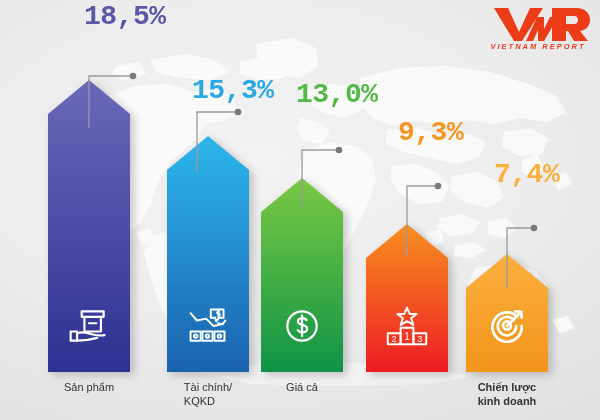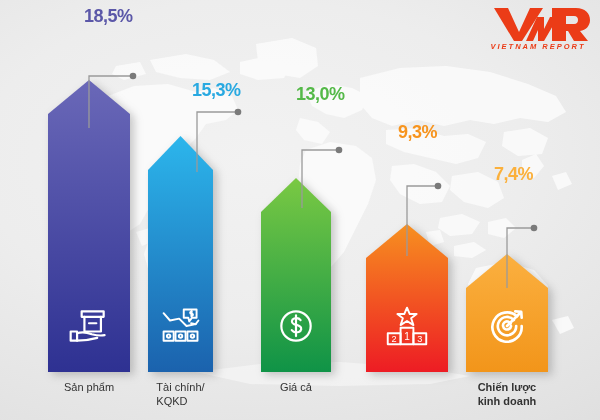--- a/index.html
+++ b/index.html
@@ -84,25 +84,25 @@
     font-family: "Liberation Sans", sans-serif;
   }
 
   
   .callout {
     position: absolute;
   }
   .callout-value {
     position: absolute;
     font-weight: bold;
-    font-size: 18px;
+    font-size: 28px;
     line-height: 25px;
     letter-spacing: -0.5px;
     white-space: nowrap;
-    font-family: Liberation Sans, sans-serif;
+    font-family: Liberation Mono, monospace;
   }
   .leader {
     position: absolute;
     pointer-events: none;
   }
 </style>
 </head>
 <body>
 
 <div id="infographic">
@@ -183,21 +183,21 @@
   </div>
 
   <div class="callout" style="left:60px; top:4px;">
     <span class="callout-value" style="color:#5b57a8; left:24px; top:0;">18,5%</span>
     <svg class="leader" width="120" height="100" viewBox="0 0 120 100" xmlns="http://www.w3.org/2000/svg" style="left:0; top:30px;">
       <polyline points="29,94 29,42 72,42" fill="none" stroke="#9a9a9a" stroke-width="1.3"></polyline>
       <circle cx="73" cy="42" r="3.3" fill="#7a7a7a"></circle>
     </svg>
   </div>
 
-  <div class="bar" style="left:148px; width:65px; height:236px;">
+  <div class="bar" style="left:167px; width:82px; height:236px;">
     <svg class="bar-shape" viewBox="0 0 82 236" preserveAspectRatio="none" xmlns="http://www.w3.org/2000/svg">
       <defs>
         <linearGradient id="g2" x1="0" y1="0" x2="0" y2="1">
           <stop offset="0%" stop-color="#2cb6ec"></stop>
           <stop offset="100%" stop-color="#1b62ad"></stop>
         </linearGradient>
       </defs>
       <path d="M41 0 L82 34 L82 236 L0 236 L0 34 Z" fill="url(#g2)"></path>
     </svg>
     <svg class="bar-icon" viewBox="0 0 48 48" xmlns="http://www.w3.org/2000/svg">
@@ -222,21 +222,21 @@
   </div>
 
   <div class="callout" style="left:168px; top:42px;">
     <span class="callout-value" style="color:#29a9e1; left:24px; top:0;margin-top:36px;">15,3%</span>
     <svg class="leader" width="120" height="104" viewBox="0 0 120 104" xmlns="http://www.w3.org/2000/svg" style="left:0; top:30px;">
       <polyline points="29,100 29,40 69,40" fill="none" stroke="#9a9a9a" stroke-width="1.3"></polyline>
       <circle cx="70" cy="40" r="3.3" fill="#7a7a7a"></circle>
     </svg>
   </div>
 
-  <div class="bar" style="left:261px; width:70px; height:194px;">
+  <div class="bar" style="left:261px; width:82px; height:194px;">
     <svg class="bar-shape" viewBox="0 0 82 194" preserveAspectRatio="none" xmlns="http://www.w3.org/2000/svg">
       <defs>
         <linearGradient id="g3" x1="0" y1="0" x2="0" y2="1">
           <stop offset="0%" stop-color="#7ac943"></stop>
           <stop offset="100%" stop-color="#0f9347"></stop>
         </linearGradient>
       </defs>
       <path d="M41 0 L82 34 L82 194 L0 194 L0 34 Z" fill="url(#g3)"></path>
     </svg>
     <svg class="bar-icon" viewBox="0 0 48 48" xmlns="http://www.w3.org/2000/svg">

